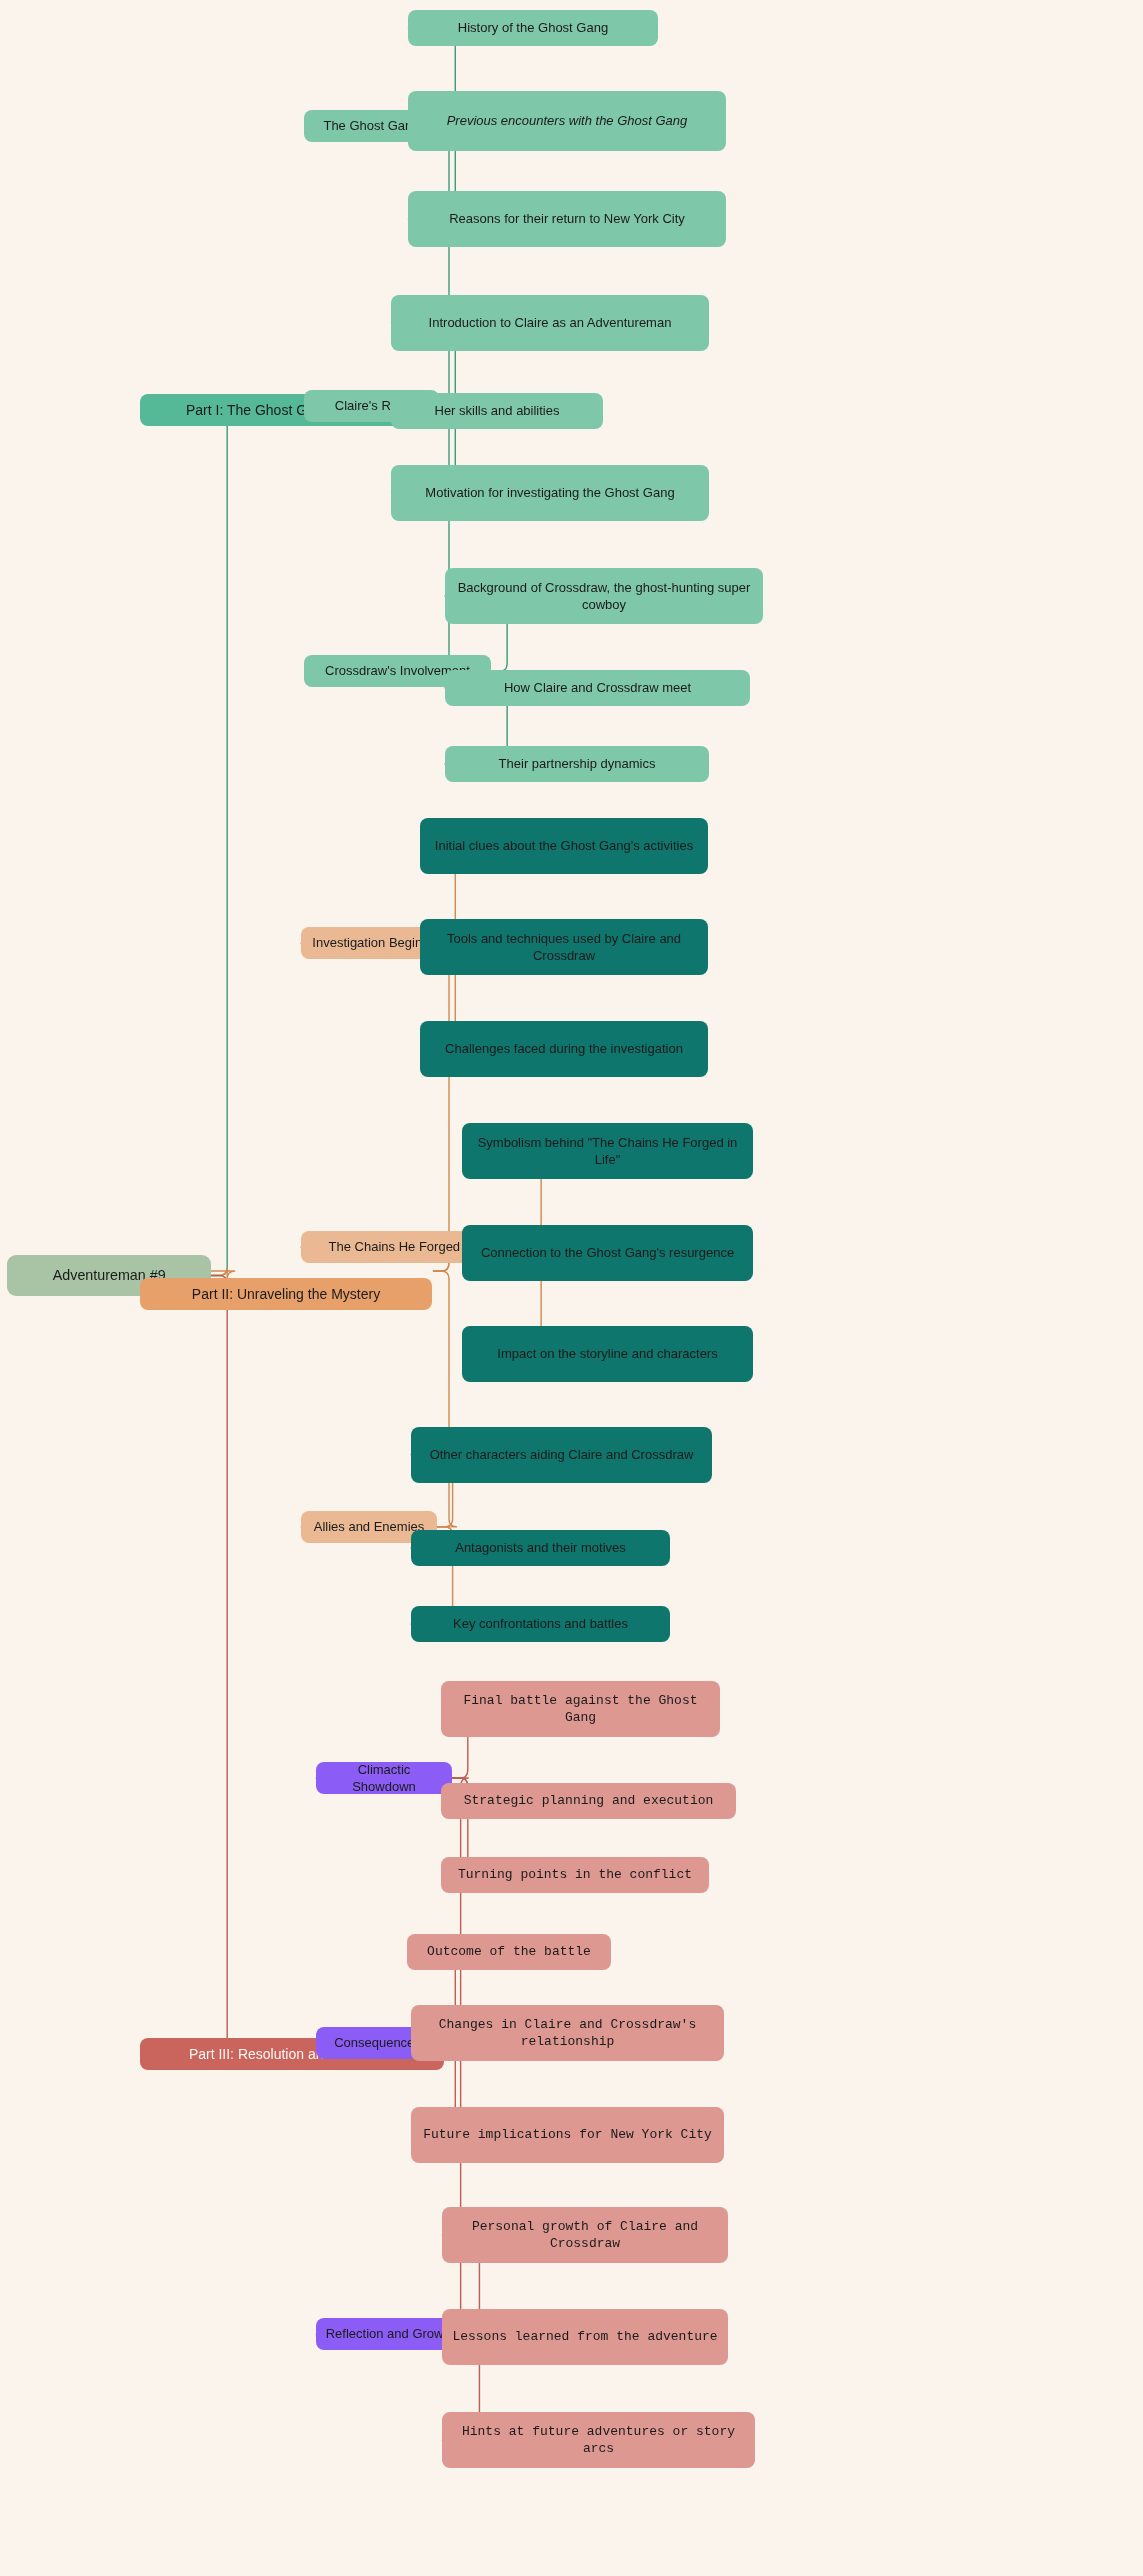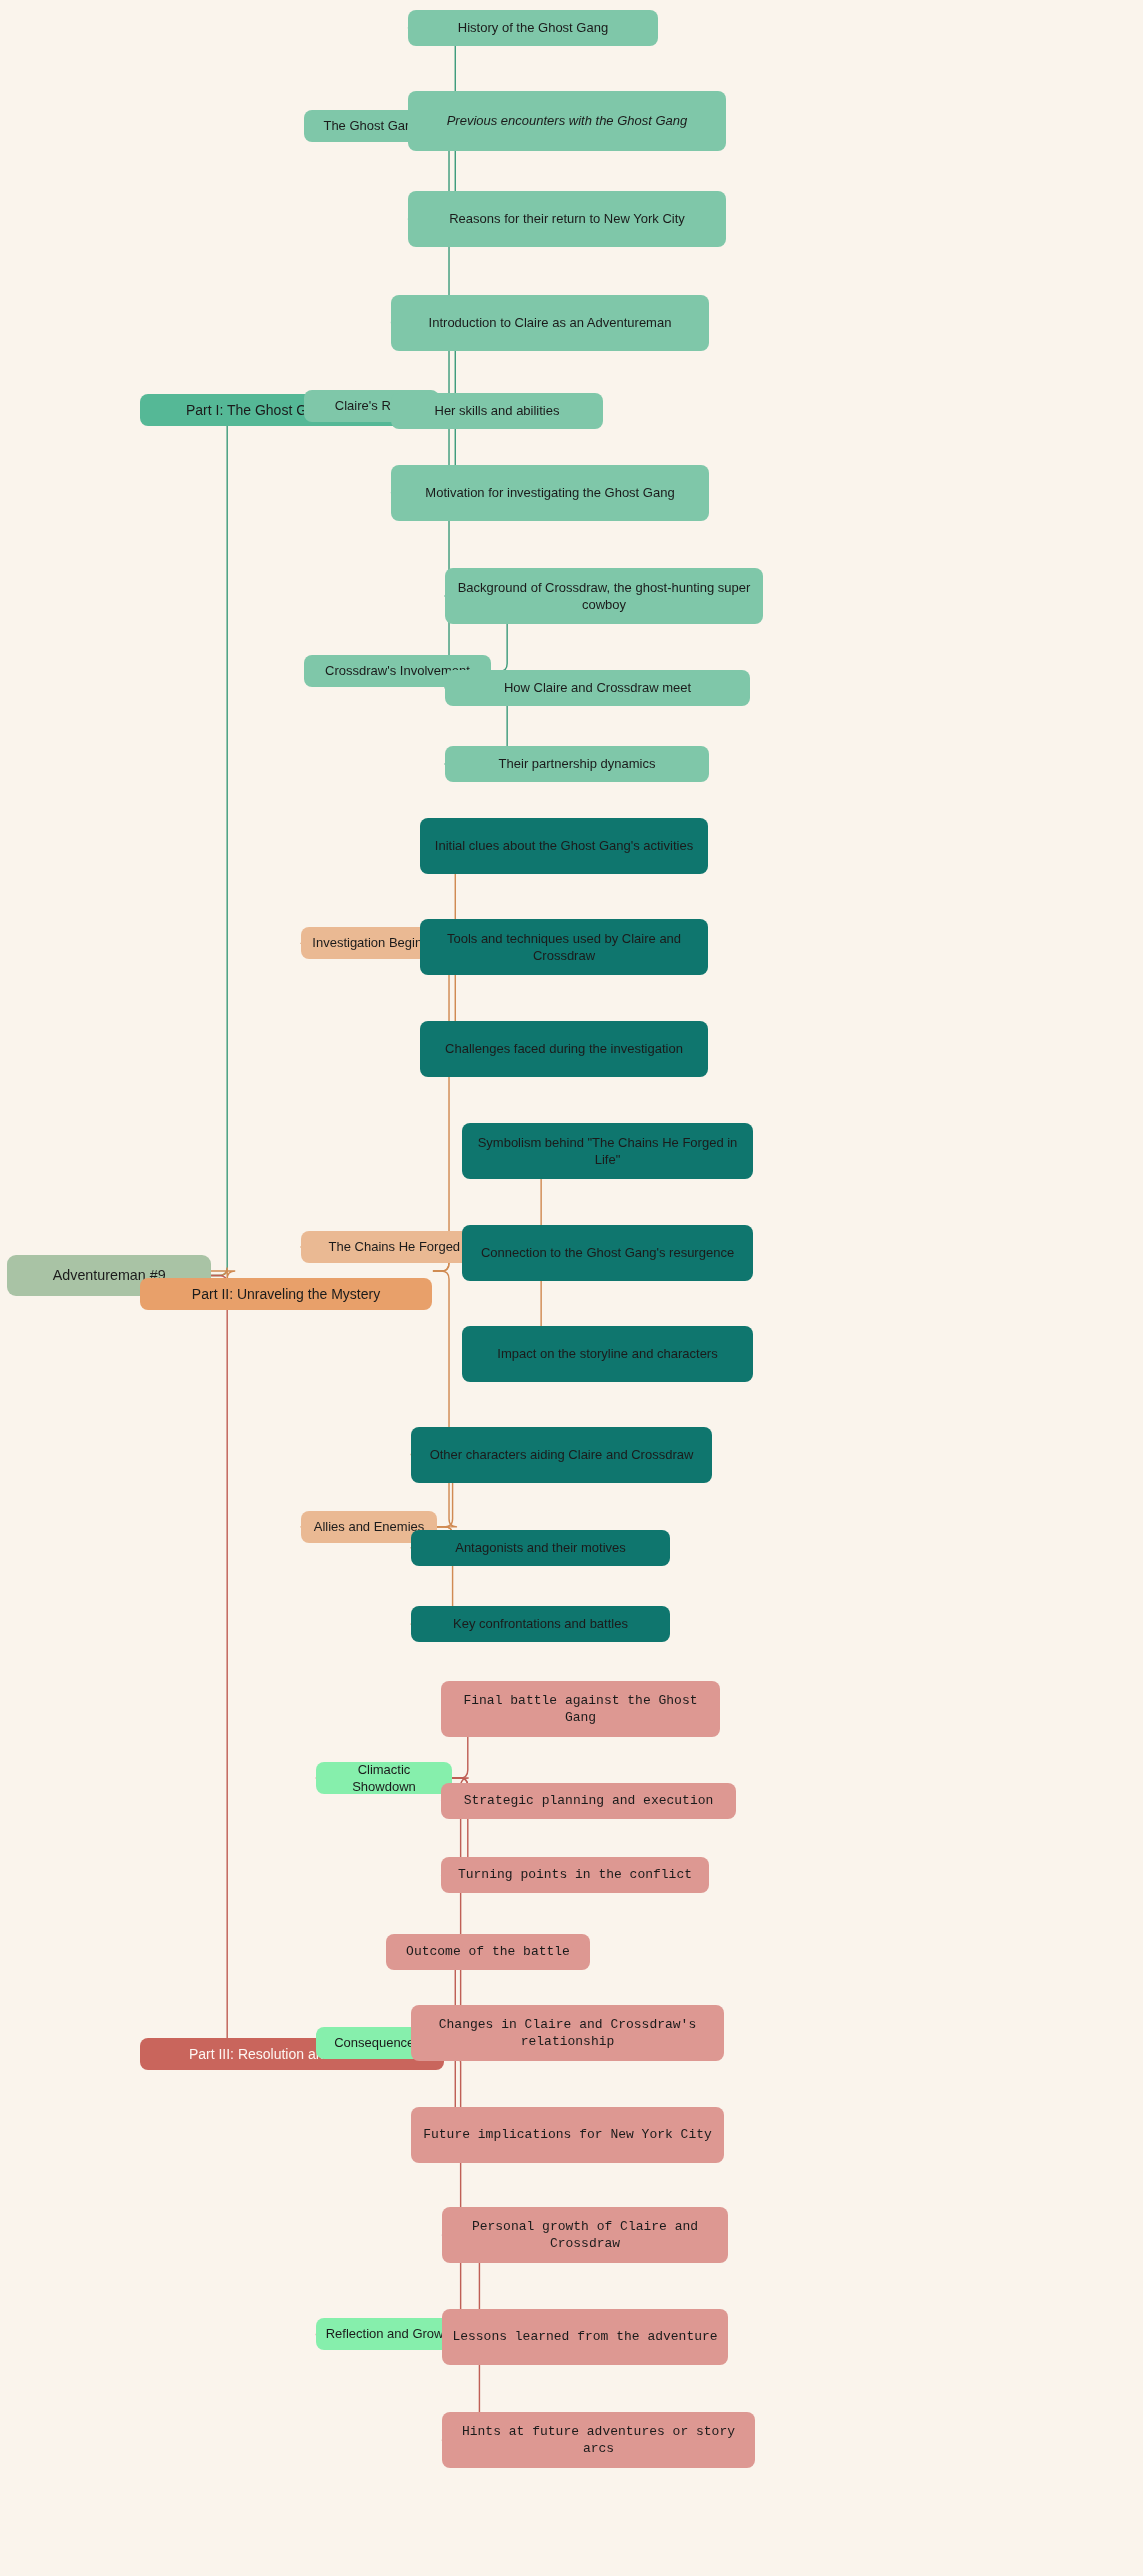--- a/index.html
+++ b/index.html
@@ -22,21 +22,21 @@
     padding:3.6px 9px;
     font-size:13px;
     white-space:pre-line;
   }
   .n-root{background:#a9c3a5;font-size:14.3px;border-radius:9px;}
   .n-p1{background:#55b896;font-size:14px;}
   .n-p2{background:#e8a06a;font-size:14px;margin-top:23px;}
   .n-p3{background:#c9655c;font-size:14px;color:#fdf6f2;}
   .n-g1{background:#7fc7a9;}
   .n-g2{background:#eab993;}
-  .n-g3{background:#86efac;}
+  .n-g3{background:#8b5cf6;}
   .n-l1{background:#7fc7a9;}
   .n-l2{background:#0f766e;}
   .n-l3{background:#dd9892;font-family:Liberation Mono, monospace;}
 </style>
 </head>
 <body>
 
 <div id="canvas">
   <svg id="edges" viewBox="0 0 1279 2880" preserveAspectRatio="none">
       <path d="M 236 1426 L 245 1426 Q 254 1426 254 1417 L 254 467 Q 254 458 263 458 L 157 458" fill="none" stroke="#3f9c7c" stroke-width="1.6"></path>
@@ -105,21 +105,21 @@
     <div class="node n-g2" style="left: 301px; top: 1511px; width: 136px; height: 32px;">Allies and Enemies</div>
     <div class="node n-l2" style="left: 411px; top: 1427px; width: 301px; height: 56px;">Other characters aiding Claire and Crossdraw</div>
     <div class="node n-l2" style="left: 411px; top: 1530px; width: 259px; height: 36px;">Antagonists and their motives</div>
     <div class="node n-l2" style="left: 411px; top: 1606px; width: 259px; height: 36px;">Key confrontations and battles</div>
     <div class="node n-p3" style="left: 140px; top: 2038px; width: 304px; height: 32px;">Part III: Resolution and Aftermath</div>
     <div class="node n-g3" style="left: 316px; top: 1762px; width: 136px; height: 32px;">Climactic Showdown</div>
     <div class="node n-l3" style="left: 441px; top: 1681px; width: 279px; height: 56px;">Final battle against the Ghost Gang</div>
     <div class="node n-l3" style="left: 441px; top: 1783px; width: 295px; height: 36px;">Strategic planning and execution</div>
     <div class="node n-l3" style="left: 441px; top: 1857px; width: 268px; height: 36px;">Turning points in the conflict</div>
     <div class="node n-g3" style="left: 316px; top: 2027px; width: 123px; height: 32px;">Consequences</div>
-    <div class="node n-l3" style="left: 386px; top: 1934px; width: 204px; height: 36px;">Outcome of the battle</div>
+    <div class="node n-l3" style="left: 407px; top: 1934px; width: 204px; height: 36px;">Outcome of the battle</div>
     <div class="node n-l3" style="left: 411px; top: 2005px; width: 313px; height: 56px;">Changes in Claire and Crossdraw's relationship</div>
     <div class="node n-l3" style="left: 411px; top: 2107px; width: 313px; height: 56px;">Future implications for New York City</div>
     <div class="node n-g3" style="left: 316px; top: 2318px; width: 148px; height: 32px;">Reflection and Growth</div>
     <div class="node n-l3" style="left: 442px; top: 2207px; width: 286px; height: 56px;">Personal growth of Claire and Crossdraw</div>
     <div class="node n-l3" style="left: 442px; top: 2309px; width: 286px; height: 56px;">Lessons learned from the adventure</div>
     <div class="node n-l3" style="left: 442px; top: 2412px; width: 313px; height: 56px;">Hints at future adventures or story arcs</div>
   </div>
 
 
 </body></html>

